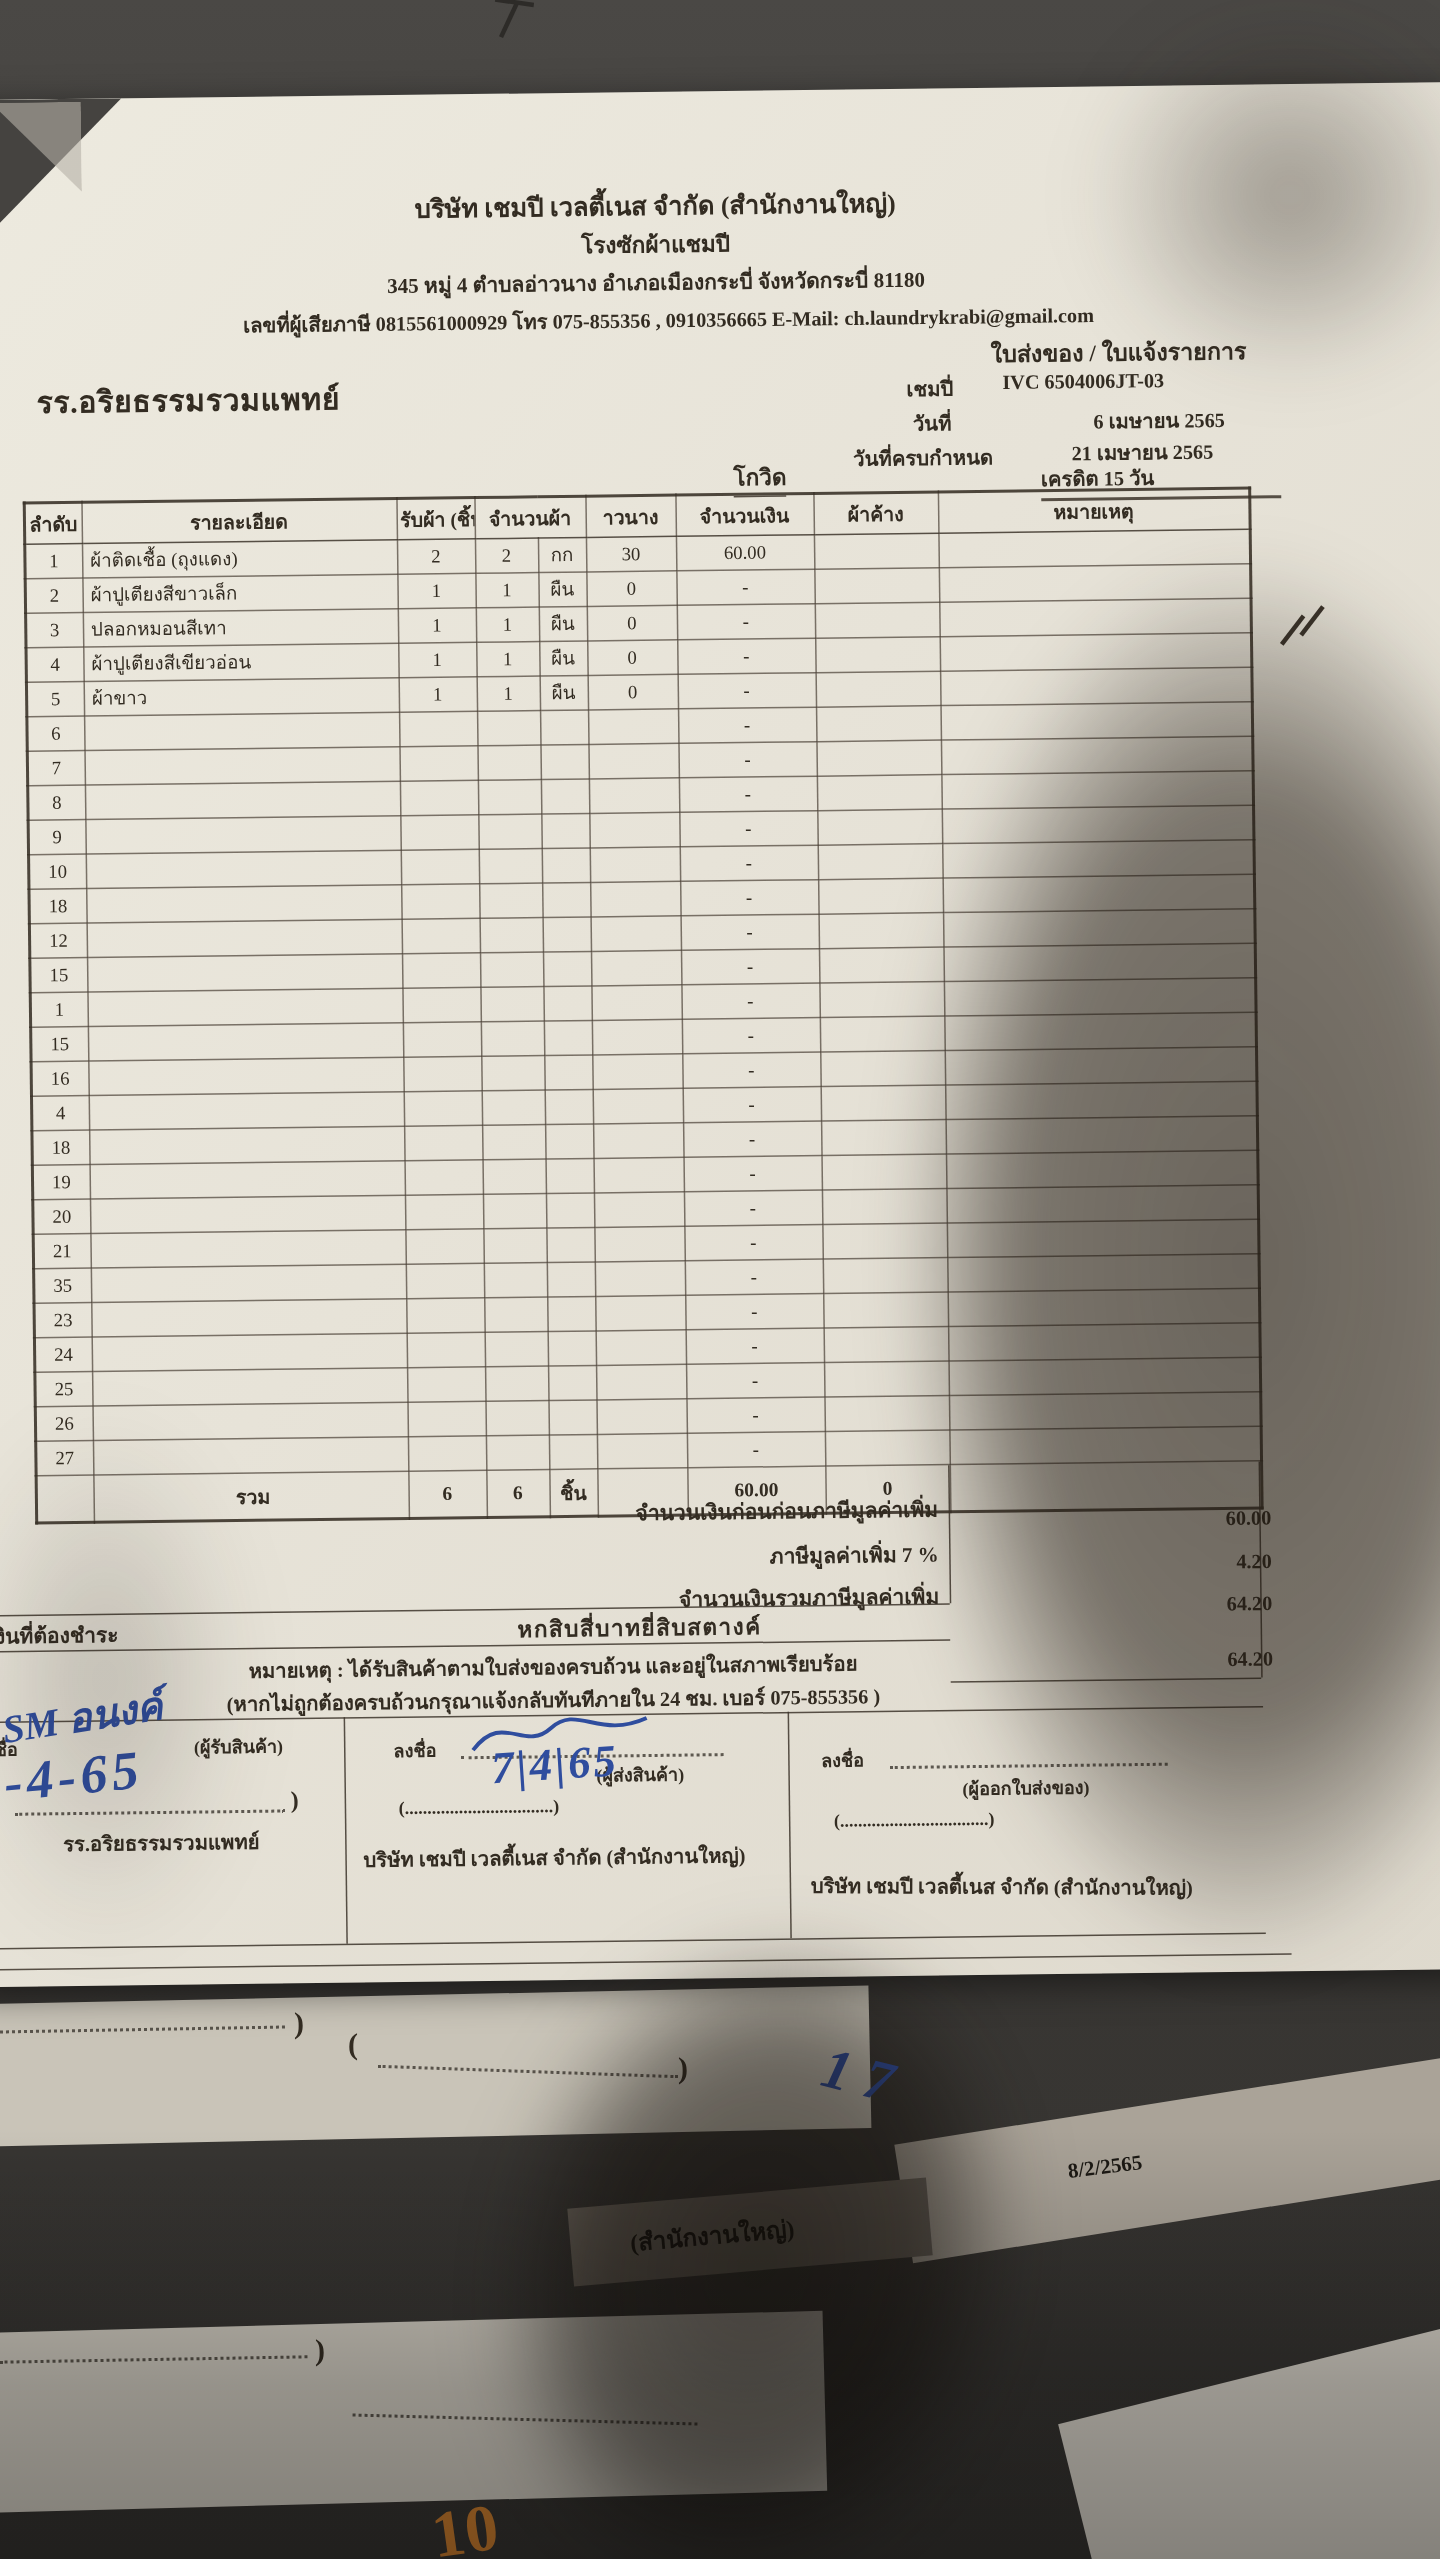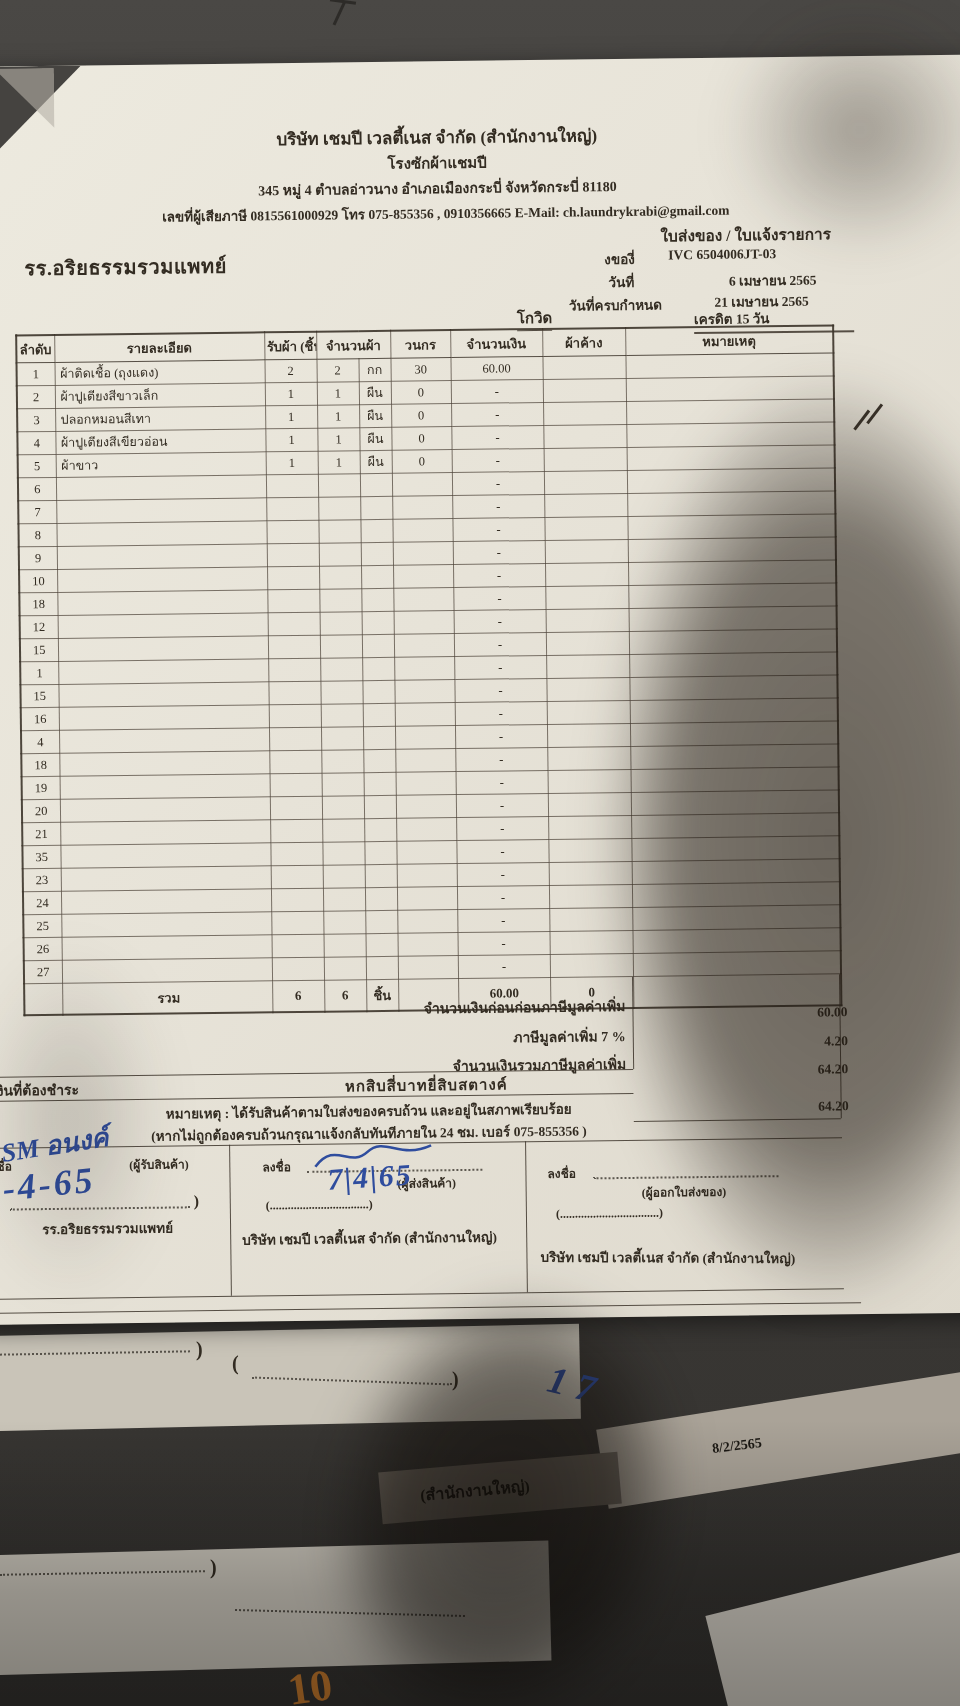--- a/index.html
+++ b/index.html
@@ -62,49 +62,49 @@
   <div class="abs" style="left:288px;top:1662px;font-size:44px;font-weight:bold;color:#c97c2e;transform:rotate(-8deg);">10</div>
 
   <div class="paper">
 
     <div class="abs b hline" style="top:62px;font-size:17px;">บริษัท เชมปี เวลตี้เนส จำกัด (สำนักงานใหญ่)</div>
     <div class="abs b hline" style="top:90px;font-size:15px;">โรงซักผ้าแชมปี</div>
     <div class="abs b hline" style="top:116px;font-size:14px;">345 หมู่ 4 ตำบลอ่าวนาง อำเภอเมืองกระบี่ จังหวัดกระบี่ 81180</div>
     <div class="abs b" style="left:8px;width:940px;top:141px;font-size:13.5px;text-align:center;">เลขที่ผู้เสียภาษี 0815561000929 โทร 075-855356 , 0910356665 E-Mail: ch.laundrykrabi@gmail.com</div>
 
     <div class="abs b right" style="left:563px;width:300px;top:165px;font-size:15.5px;">ใบส่งของ / ใบแจ้งรายการ</div>
-    <div class="abs b" style="left:636px;top:189px;font-size:13.5px;">งของี่</div>
+    <div class="abs b" style="left:636px;top:189px;font-size:13.5px;">เชมปี่</div>
     <div class="abs b" style="left:700px;top:189px;font-size:13.5px;">IVC 6504006JT-03</div>
     <div class="abs b" style="left:640px;top:212px;font-size:13.5px;">วันที่</div>
     <div class="abs b right" style="left:640px;width:208px;top:212px;font-size:13.5px;">6 เมษายน 2565</div>
     <div class="abs b" style="left:600px;top:235px;font-size:13.5px;">วันที่ครบกำหนด</div>
     <div class="abs b right" style="left:640px;width:200px;top:233px;font-size:13.5px;">21 เมษายน 2565</div>
     <div class="abs b" style="left:725px;top:250px;width:160px;font-size:13.5px;border-bottom:2px solid rgba(60,52,42,.85);padding-bottom:2px;">เครดิต 15 วัน</div>
     <div class="abs b" style="left:56px;top:186px;font-size:20px;letter-spacing:.5px;">รร.อริยธรรมรวมแพทย์</div>
-    <div class="abs b" style="left:520px;top:246px;font-size:15px;border-bottom:1.5px solid rgba(60,52,42,.85);margin-left:28px;">โกวิด</div>
+    <div class="abs b" style="left:520px;top:246px;font-size:15px;border-bottom:1.5px solid rgba(60,52,42,.85);">โกวิด</div>
 
     <table class="main">
       <colgroup>
         <col style="width:38px">
           <col style="width:210px">
           <col style="width:52px">
           <col style="width:42px">
         <col style="width:32px">
           <col style="width:60px">
           <col style="width:92px">
           <col style="width:83px">
           <col style="width:208px">
       </colgroup>
       <thead>
         <tr>
           <th>ลำดับ</th>
           <th>รายละเอียด</th>
           <th>รับผ้า (ชิ้น)</th>
           <th colspan="2">จำนวนผ้า</th>
-          <th>วนกร</th>
+          <th>าวนาง</th>
           <th>จำนวนเงิน</th>
           <th>ผ้าค้าง</th>
           <th>หมายเหตุ</th>
         </tr>
       </thead>
       <tbody>
           <tr>
             <td>1</td>
             <td>ผ้าติดเชื้อ (ถุงแดง)</td>
             <td>2</td>

